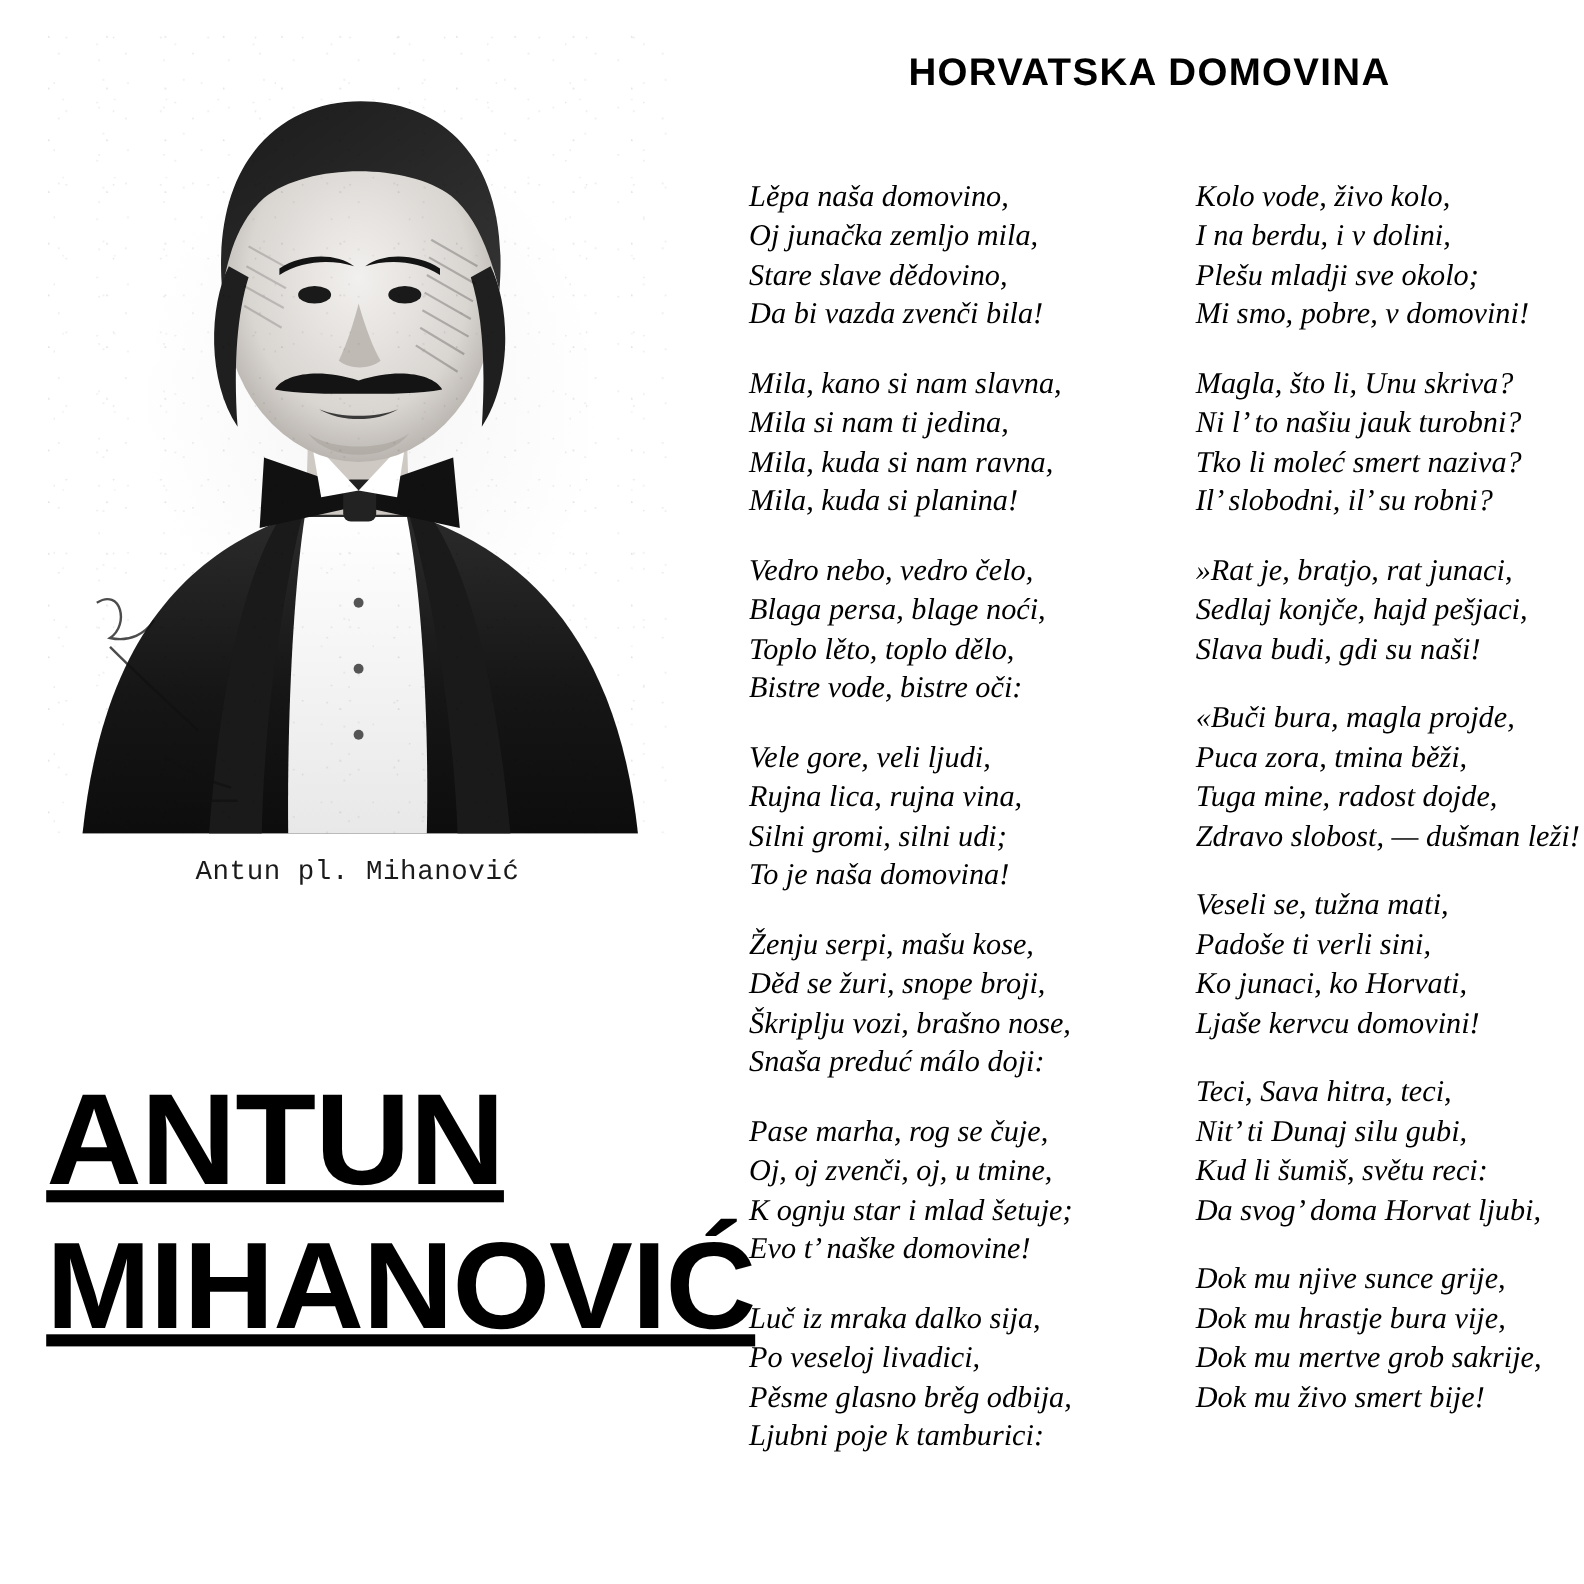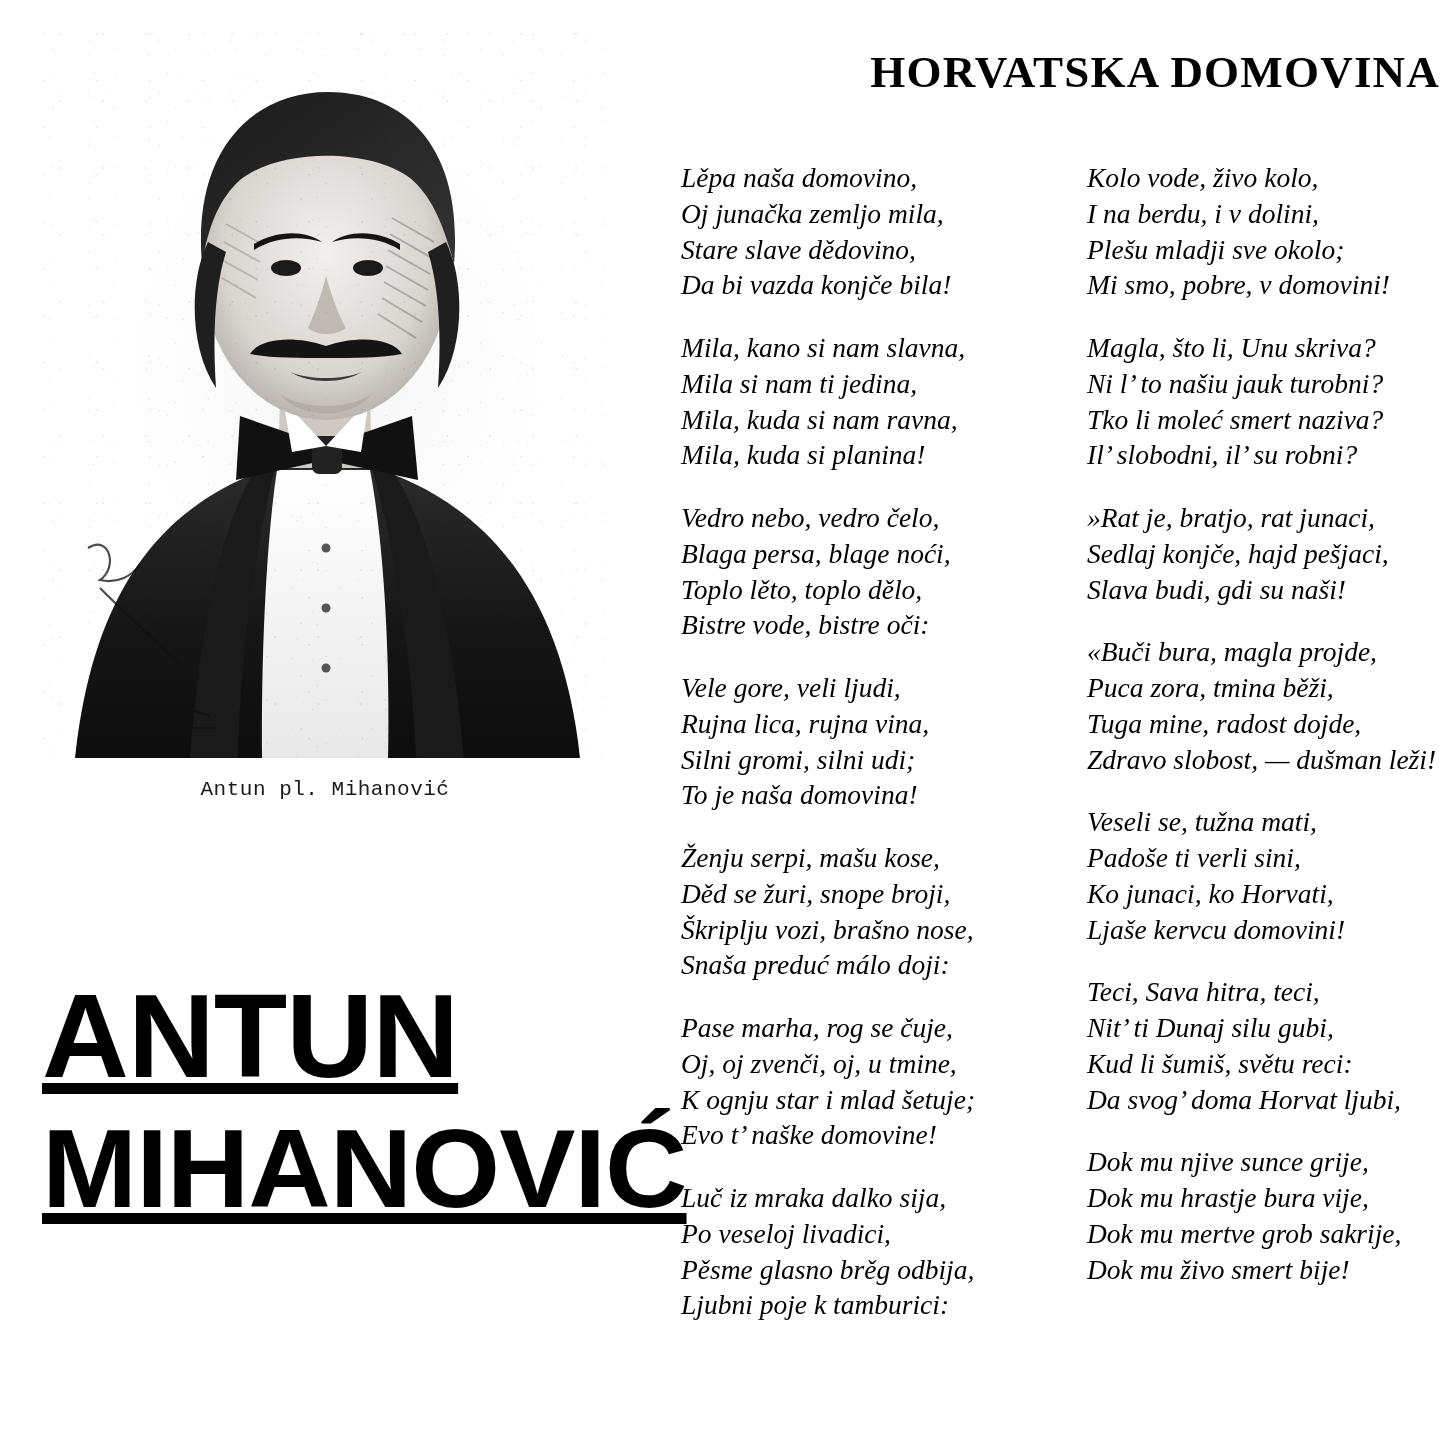--- a/index.html
+++ b/index.html
@@ -73,21 +73,21 @@
     inset: 0;
   }
 
   .portrait-caption {
     position: absolute;
     left: 40px;
     top: 778px;
     width: 570px;
     text-align: center;
     font-family: "Liberation Mono", monospace;
-    font-size: 21px;
+    font-size: 25px;
     letter-spacing: 0.5px;
     color: #1a1a1a;
   }
 
   .name-block {
     position: absolute;
     left: 42px;
     top: 980px;
     width: 600px;
     text-decoration: underline;
@@ -114,24 +114,24 @@
     left: 650px;
     top: 0;
     width: 790px;
     height: 1440px;
   }
   .poem-title {
     position: absolute;
     left: 0;
     top: 46px;
     width: 790px;
-    text-align: right;
-    font-family: Liberation Serif, serif;
+    text-align: center;
+    font-family: Liberation Sans, sans-serif;
     font-weight: 700;
-    font-size: 45px;
+    font-size: 35px;
     letter-spacing: 1.2px;
     color: #000;
   }
   .stanza-columns {
     position: absolute;
     left: 31px;
     top: 160px;
     width: 770px;
     display: flex;
     gap: 50px;
@@ -261,21 +261,21 @@
 
   <div class="right-col">
     <div class="poem-title">HORVATSKA DOMOVINA</div>
 
     <div class="stanza-columns">
       <div class="stanza-col">
         <div class="stanza">
           <div class="verse">Lěpa naša domovino,</div>
           <div class="verse">Oj junačka zemljo mila,</div>
           <div class="verse">Stare slave dědovino,</div>
-          <div class="verse">Da bi vazda konjče bila!</div>
+          <div class="verse">Da bi vazda zvenči bila!</div>
         </div>
         <div class="stanza">
           <div class="verse">Mila, kano si nam slavna,</div>
           <div class="verse">Mila si nam ti jedina,</div>
           <div class="verse">Mila, kuda si nam ravna,</div>
           <div class="verse">Mila, kuda si planina!</div>
         </div>
         <div class="stanza">
           <div class="verse">Vedro nebo, vedro čelo,</div>
           <div class="verse">Blaga persa, blage noći,</div>

